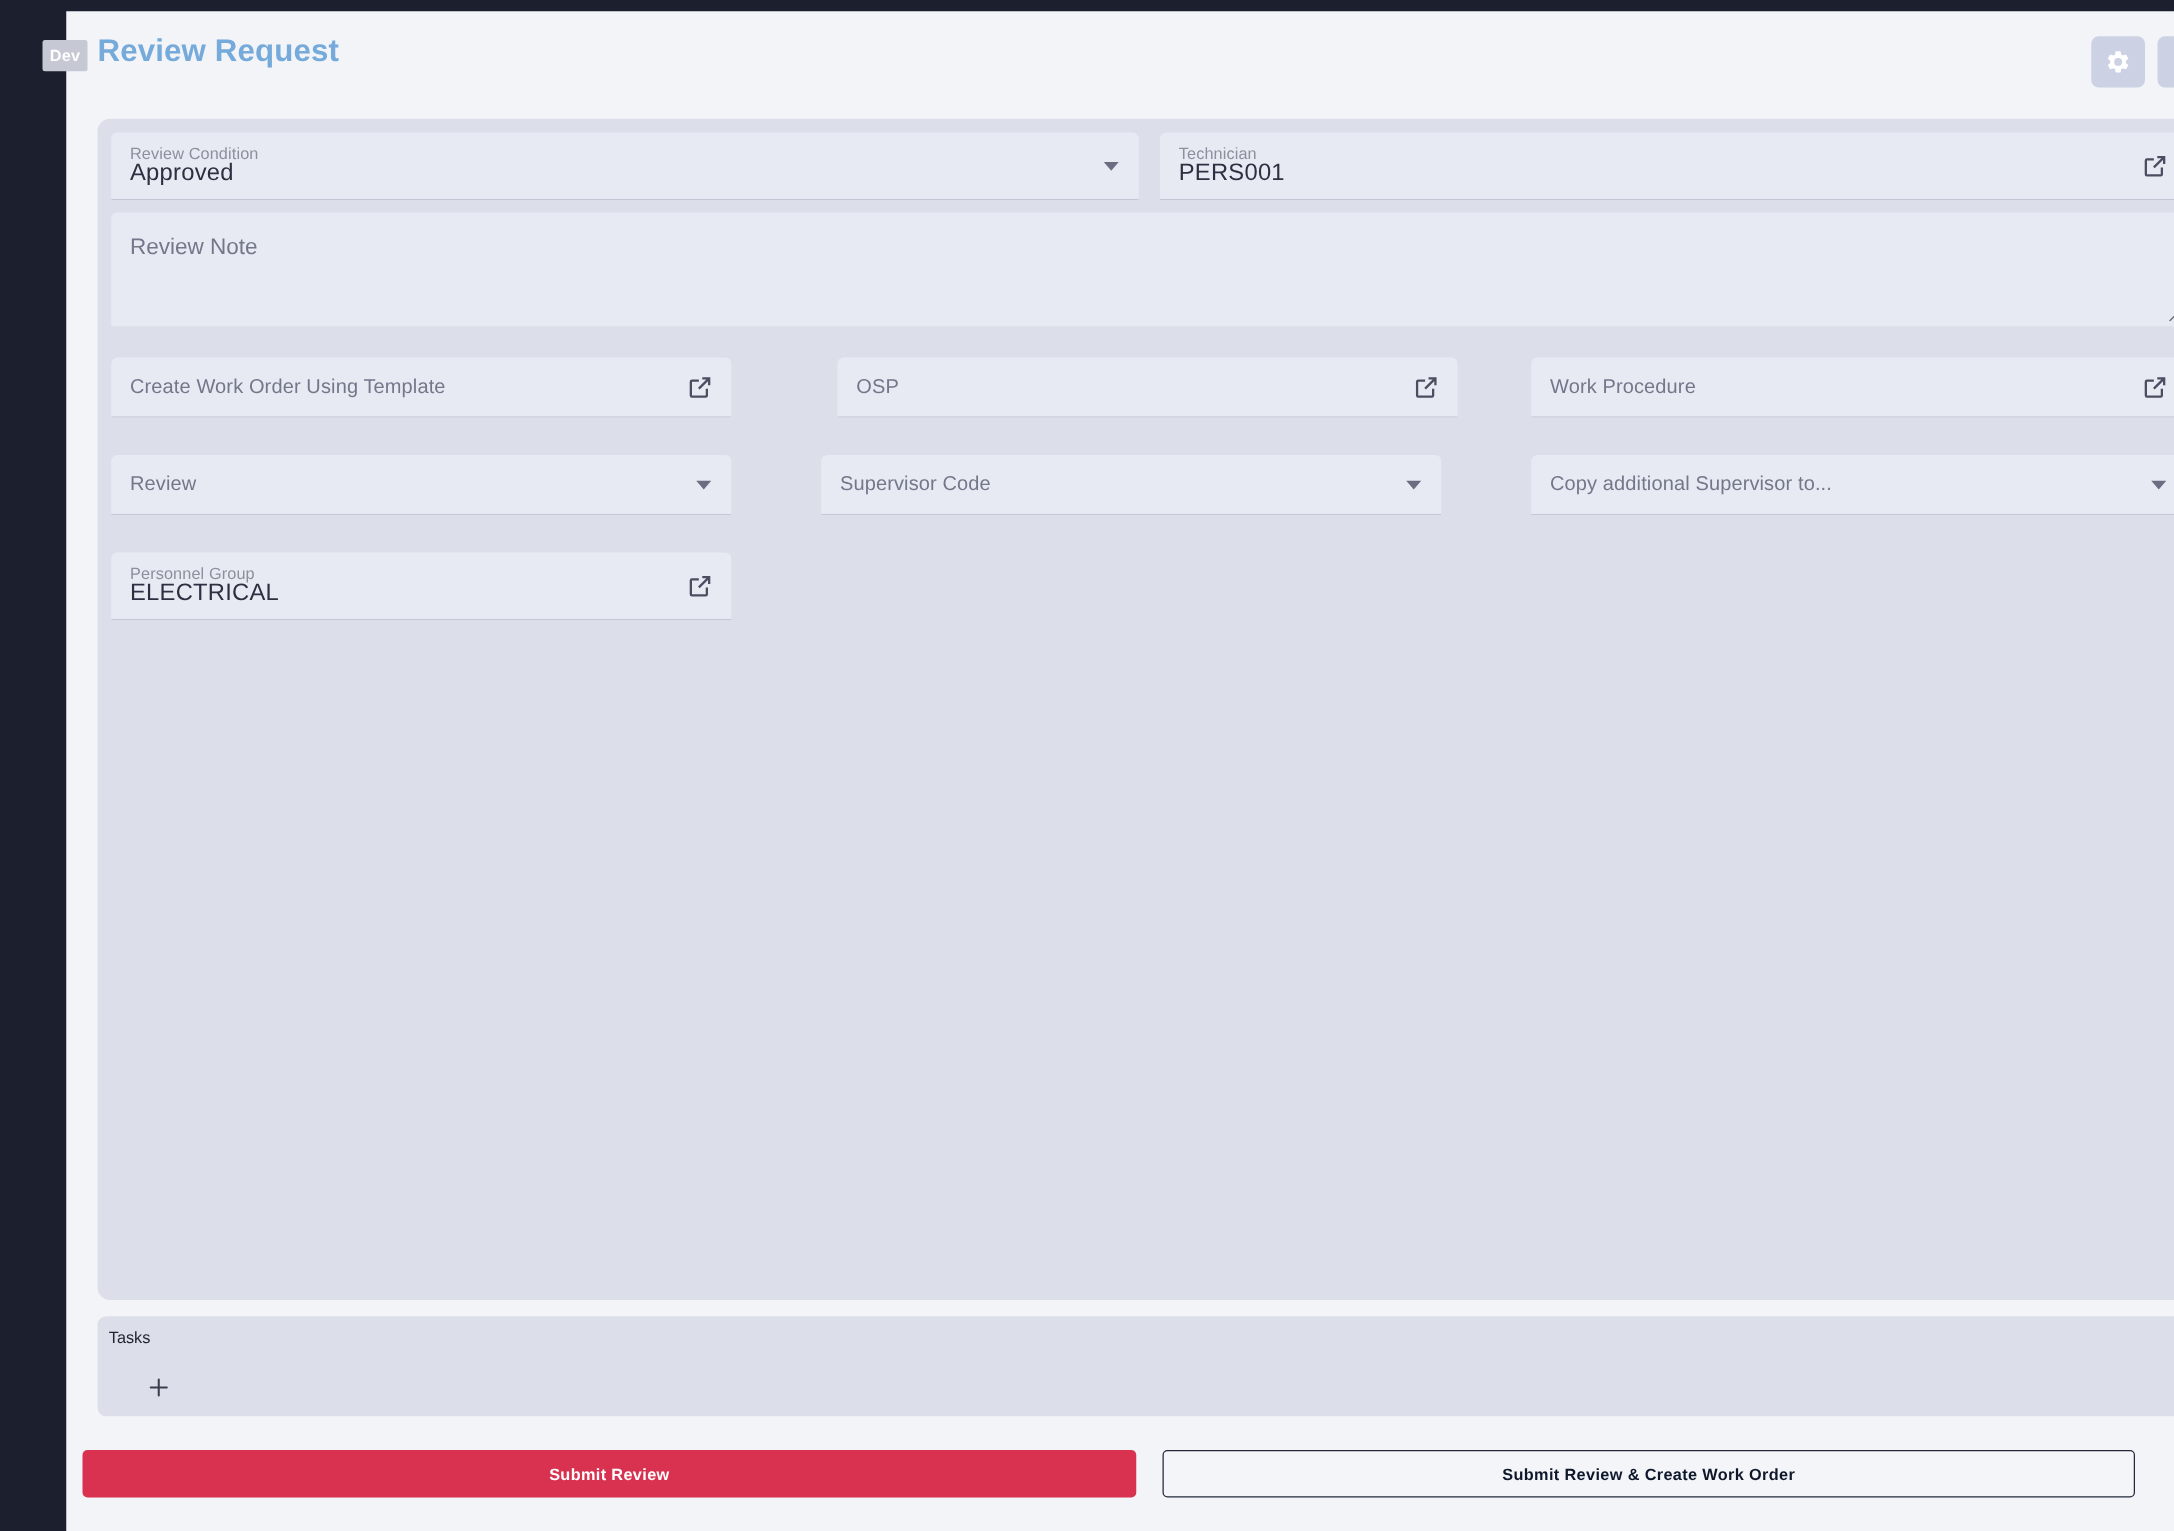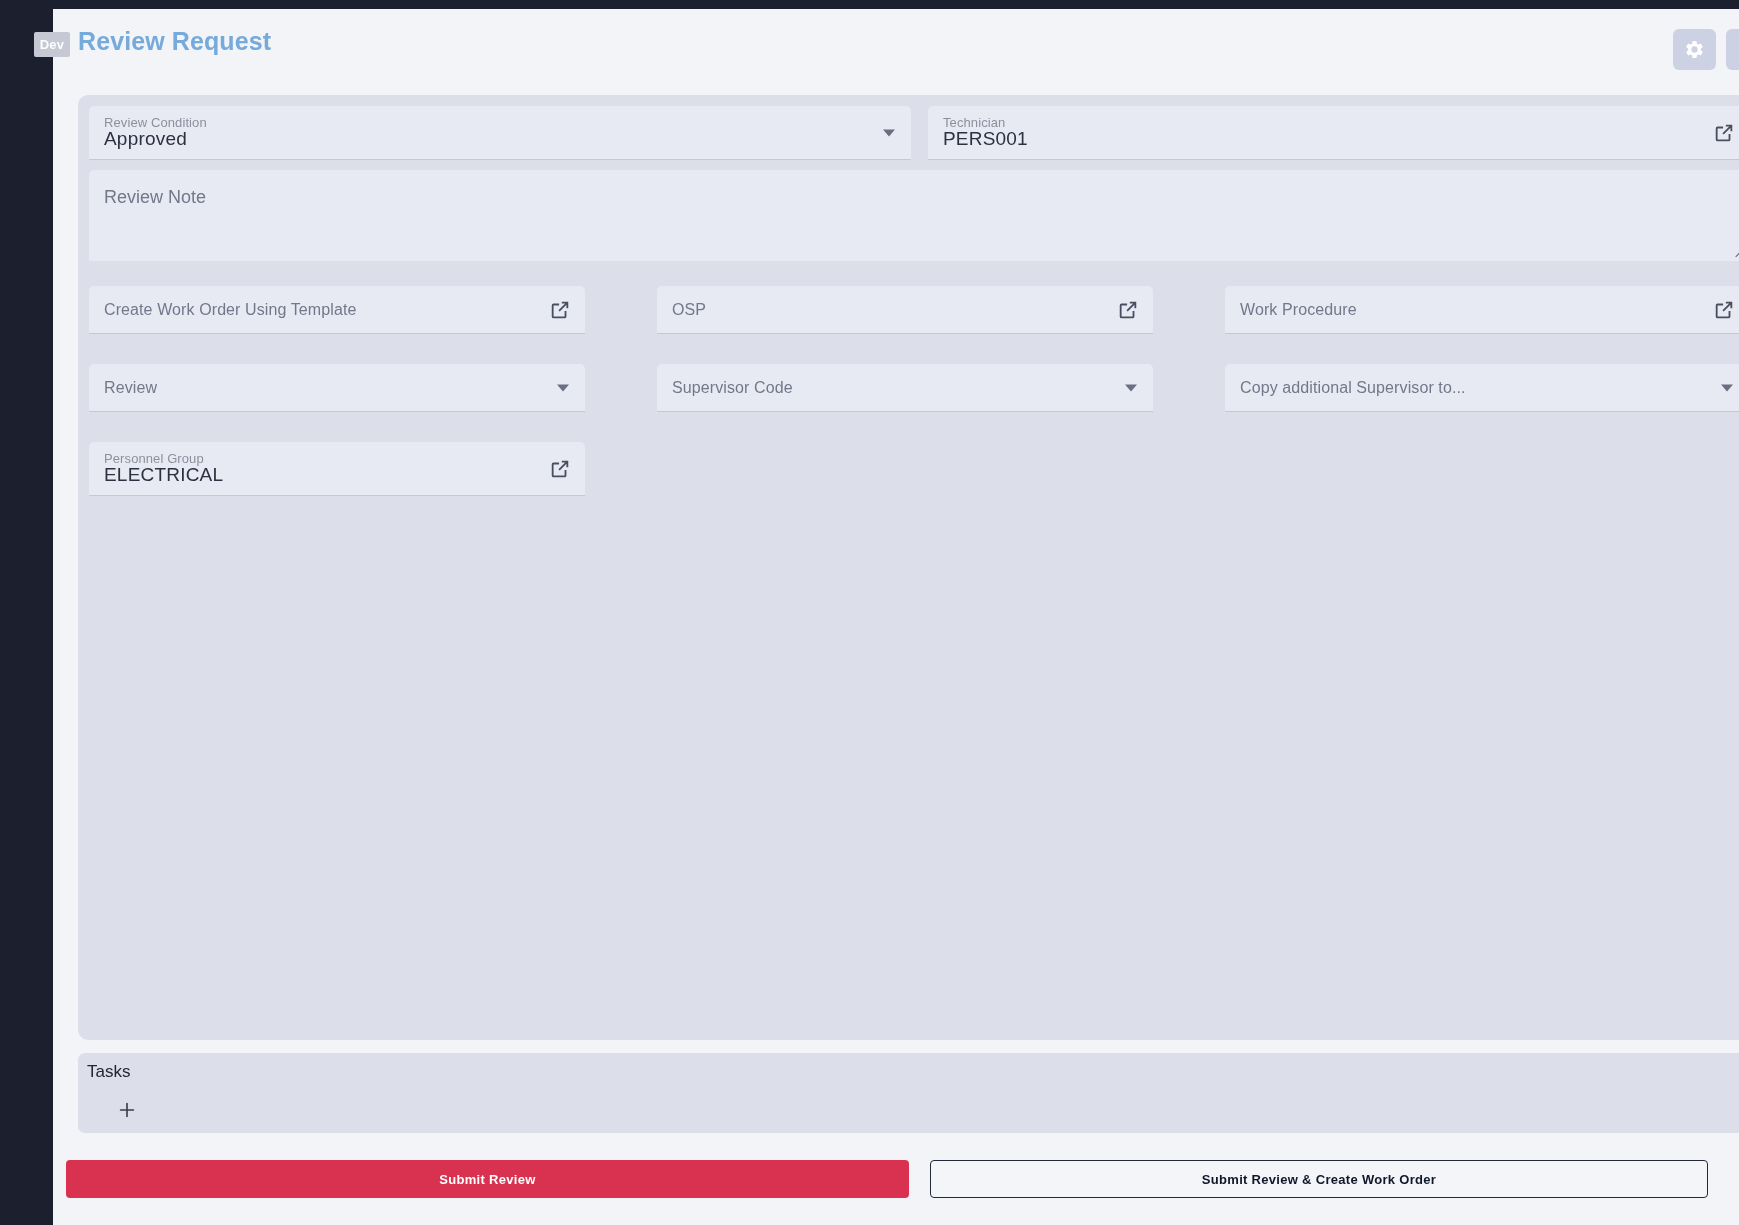--- a/index.html
+++ b/index.html
@@ -189,21 +189,21 @@
     top: 1044px;
     width: 1682px;
     height: 80px;
     background: #dcdfea;
     border-radius: 7px;
   }
   #tasks-title {
     position: absolute;
     left: 9px;
     top: 9px;
-    font-size: 17px;
+    font-size: 13px;
     color: #22262f;
   }
   #add-task-button {
     position: absolute;
     left: 36px;
     top: 44px;
     width: 26px;
     height: 26px;
     background: transparent;
     border: none;
@@ -287,21 +287,21 @@
       </div>
 
       <div class="field" style="left:11px; top:191px; width:496px; height:48px;">
         <span class="field-placeholder">Create Work Order Using Template</span>
         <svg class="ext-icon" viewBox="0 0 24 24">
           <path fill="none" stroke="#4a4e60" stroke-width="2" d="M18 13v6a1 1 0 0 1-1 1H5a1 1 0 0 1-1-1V7a1 1 0 0 1 1-1h6"></path>
           <path fill="none" stroke="#4a4e60" stroke-width="2" d="M14 4h6v6 M20 4l-9 9"></path>
         </svg>
       </div>
 
-      <div class="field" style="left:579px; top:191px; width:496px; height:48px;">
+      <div class="field" style="left:592px; top:191px; width:496px; height:48px;">
         <span class="field-placeholder">OSP</span>
         <svg class="ext-icon" viewBox="0 0 24 24">
           <path fill="none" stroke="#4a4e60" stroke-width="2" d="M18 13v6a1 1 0 0 1-1 1H5a1 1 0 0 1-1-1V7a1 1 0 0 1 1-1h6"></path>
           <path fill="none" stroke="#4a4e60" stroke-width="2" d="M14 4h6v6 M20 4l-9 9"></path>
         </svg>
       </div>
 
       <div class="field" style="left:1147px; top:191px; width:524px; height:48px;">
         <span class="field-placeholder">Work Procedure</span>
         <svg class="ext-icon" viewBox="0 0 24 24">

